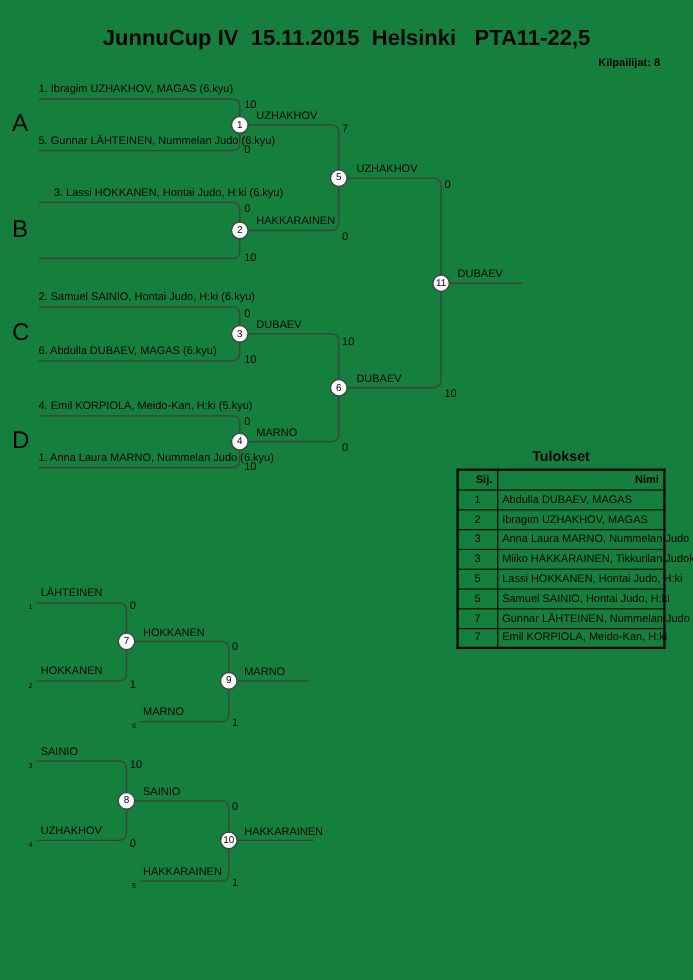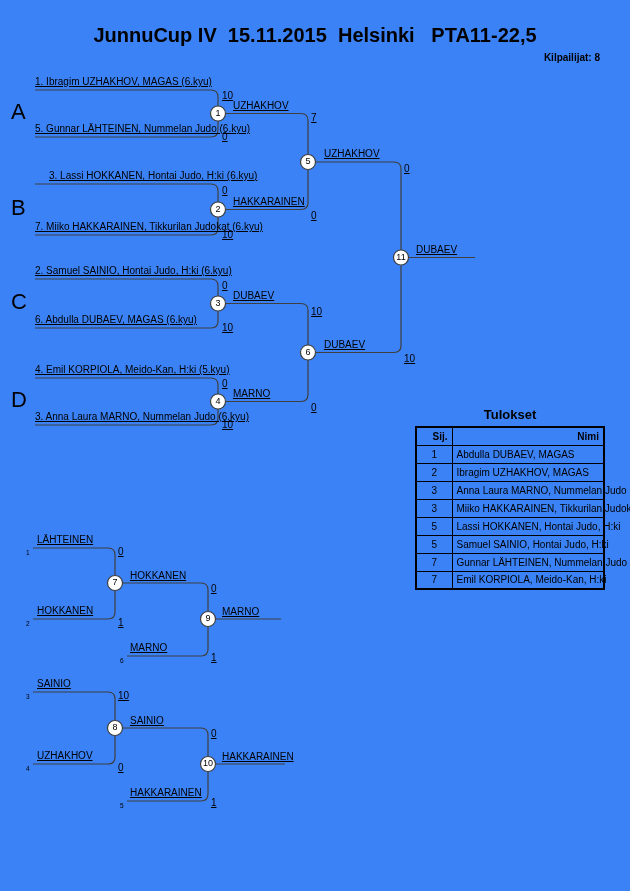--- a/index.html
+++ b/index.html
@@ -1,25 +1,25 @@
 <!DOCTYPE html>
 <html><head>
 <meta charset="utf-8">
 <style>
   * { margin:0; padding:0; box-sizing:border-box; }
   html,body { background:#fff; }
   #page {
-    position:relative; width:630px; height:891px; background:#3b82f6;
+    position:relative; width:630px; height:891px; background:#15803d;
     font-family:"Liberation Sans", sans-serif; color:#000; overflow:hidden;
   }
   .abs { position:absolute; white-space:nowrap; }
   .title { left:0; top:24px; width:630px; text-align:center; font-size:20px; font-weight:bold; white-space:pre; }
   .competitors { right:30px; top:52px; font-size:10px; font-weight:bold;padding-left:44px; }
   .sect { font-size:22px; line-height:22px; }
-  .pname, .winlbl, .score { font-size:10px; line-height:12px;text-decoration:underline; }
+  .pname, .winlbl, .score { font-size:10px; line-height:12px; }
   .mnum { width:16px; text-align:center; font-size:9px; line-height:11px; }
   .seed { font-size:6.5px; line-height:7px; }
   svg.lines { position:absolute; left:0; top:0; }
   svg.lines path { fill:none; stroke:#3f3f3f; stroke-width:1.2; }
   svg.lines circle { fill:#fff; stroke:#3f3f3f; stroke-width:1.2; }
   .res-title { left:415px; top:407px; width:190px; text-align:center; font-size:13px; font-weight:bold; }
   table.results { position:absolute; left:415px; top:426px; width:190px; border-collapse:collapse; table-layout:fixed; border:2px solid #000; }
   table.results th, table.results td { border:1px solid #000; font-size:10px; height:18px; padding:0 4px; vertical-align:middle; }
   table.results th { text-align:right; font-weight:bold; }
   table.results td.sij { text-align:center; }
@@ -79,25 +79,24 @@
   </svg>
 
   <div class="abs sect" style="left:11px;top:101px">A</div>
   <div class="abs sect" style="left:11px;top:197px">B</div>
   <div class="abs sect" style="left:11px;top:291px">C</div>
   <div class="abs sect" style="left:11px;top:389px">D</div>
 
   <div class="abs pname" style="left:35px;top:76px">1. Ibragim UZHAKHOV, MAGAS (6.kyu)</div>
   <div class="abs pname" style="left:35px;top:123px">5. Gunnar LÄHTEINEN, Nummelan Judo (6.kyu)</div>
   <div class="abs pname" style="left:49px;top:170px">3. Lassi HOKKANEN, Hontai Judo, H:ki (6.kyu)</div>
-  <div class="abs pname" style="left:35px;top:221px">7. Miiko HAKKARAINEN, Tikkurilan Judokat (6.kyu)</div>
   <div class="abs pname" style="left:35px;top:265px">2. Samuel SAINIO, Hontai Judo, H:ki (6.kyu)</div>
   <div class="abs pname" style="left:35px;top:314px">6. Abdulla DUBAEV, MAGAS (6.kyu)</div>
   <div class="abs pname" style="left:35px;top:364px">4. Emil KORPIOLA, Meido-Kan, H:ki (5.kyu)</div>
-  <div class="abs pname" style="left:35px;top:411px">3. Anna Laura MARNO, Nummelan Judo (6.kyu)</div>
+  <div class="abs pname" style="left:35px;top:411px">1. Anna Laura MARNO, Nummelan Judo (6.kyu)</div>
 
   <div class="abs score" style="left:222px;top:90px">10</div>
   <div class="abs score" style="left:222px;top:131px">0</div>
   <div class="abs score" style="left:222px;top:185px">0</div>
   <div class="abs score" style="left:222px;top:229px">10</div>
   <div class="abs score" style="left:222px;top:280px">0</div>
   <div class="abs score" style="left:222px;top:322px">10</div>
   <div class="abs score" style="left:222px;top:378px">0</div>
   <div class="abs score" style="left:222px;top:419px">10</div>
 

